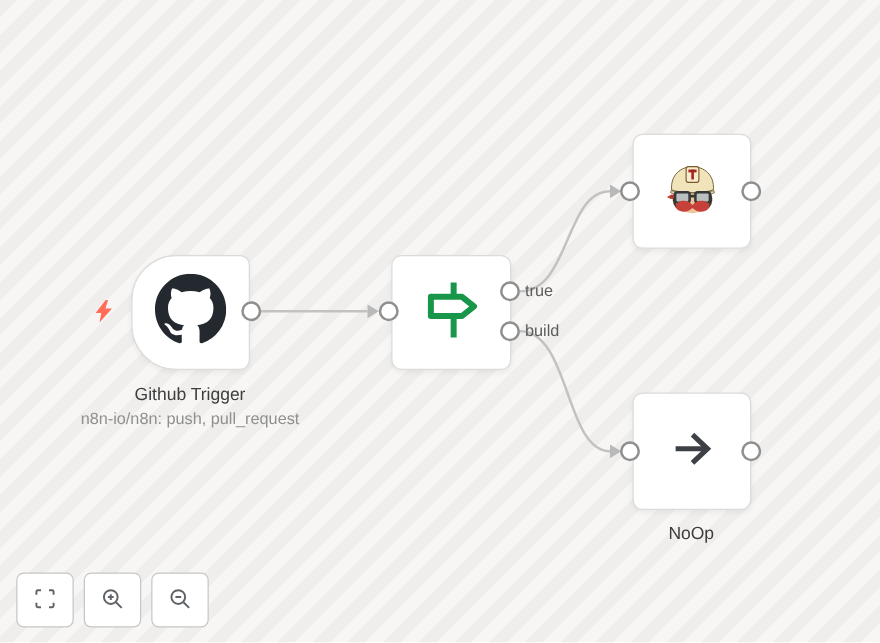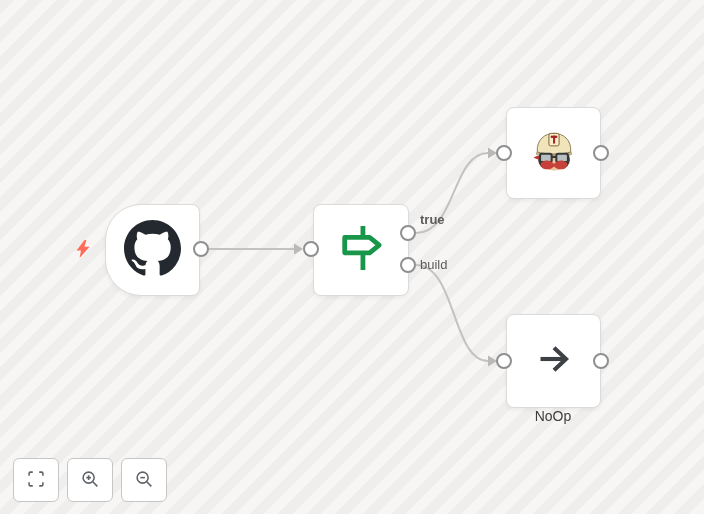--- a/index.html
+++ b/index.html
@@ -119,21 +119,21 @@
     <span>
       <svg width="46" height="50" viewBox="0 0 48 52">
         <path d="M26 3 V49" stroke="#18964a" stroke-width="5" fill="none"></path>
         <path d="M7 15 H33 L43 23 L33 31 H7 Z" fill="#ffffff" stroke="#18964a" stroke-width="5" stroke-linejoin="round"></path>
       </svg>
     </span>
   </div>
   <span class="endpoint" style="left:303px;top:241px;"></span>
   <span class="endpoint" style="left:400px;top:225px;"></span>
   <span class="endpoint" style="left:400px;top:257px;"></span>
-  <span class="port-label" style="left:420px;top:212px;font-weight:bold;">true</span>
+  <span class="port-label" style="left:420px;top:225px;">true</span>
   <span class="port-label" style="left:420px;top:257px;">build</span>
 
   <div class="node node-travis">
     <span>
       <svg width="52" height="52" viewBox="0 0 56 56">
         <rect x="11" y="27" width="34" height="20" rx="9" fill="#4c3727"></rect>
         <ellipse cx="28" cy="37" rx="15" ry="12" fill="#eec59a"></ellipse>
         <path d="M10 29 c-1 -13 8 -20 18 -20 c10 0 19 7 18 20 c-8 3 -28 3 -36 0 z" fill="#f1e4ba" stroke="#6b5b33" stroke-width="0.8"></path>
         <path d="M9.5 29.5 c10 4 27 4 37 0 l0.5 2 c-10 4 -28 4 -38 0 z" fill="#e4d49e" stroke="#6b5b33" stroke-width="0.6"></path>
         <path d="M10 33 l-4 2 c5 3.5 9.5 1.5 11 -1 z" fill="#b83b30"></path>
@@ -156,21 +156,25 @@
     <span>
       <svg width="42" height="42" viewBox="0 0 56 56" fill="none" stroke="#3d4045" stroke-width="5.5" stroke-linejoin="miter">
         <path d="M10 28 H43"></path>
         <path d="M28 13 L44 28 L28 43"></path>
       </svg>
     </span>
   </div>
   <span class="endpoint" style="left:496px;top:353px;"></span>
   <span class="endpoint" style="left:593px;top:353px;"></span>
 
-  <div class="caption" style="left:403px;top:406px;">
+  <div class="caption" style="left:2px;top:305px;">
+    <div class="title">Github Trigger</div>
+    <div class="subtitle">n8n-io/n8n: push, pull_request</div>
+  </div>
+  <div class="caption" style="left:403px;top:416px;">
     <div class="title">NoOp</div>
   </div>
 
   <div class="controls">
     <button class="ctrl-btn">
       <span>
         <svg width="22" height="22" viewBox="0 0 24 24">
           <path d="M4.5 8.5 V5.8 a1.3 1.3 0 0 1 1.3 -1.3 H8.5"></path>
           <path d="M15.5 4.5 h2.7 a1.3 1.3 0 0 1 1.3 1.3 V8.5"></path>
           <path d="M19.5 15.5 v2.7 a1.3 1.3 0 0 1 -1.3 1.3 H15.5"></path>

